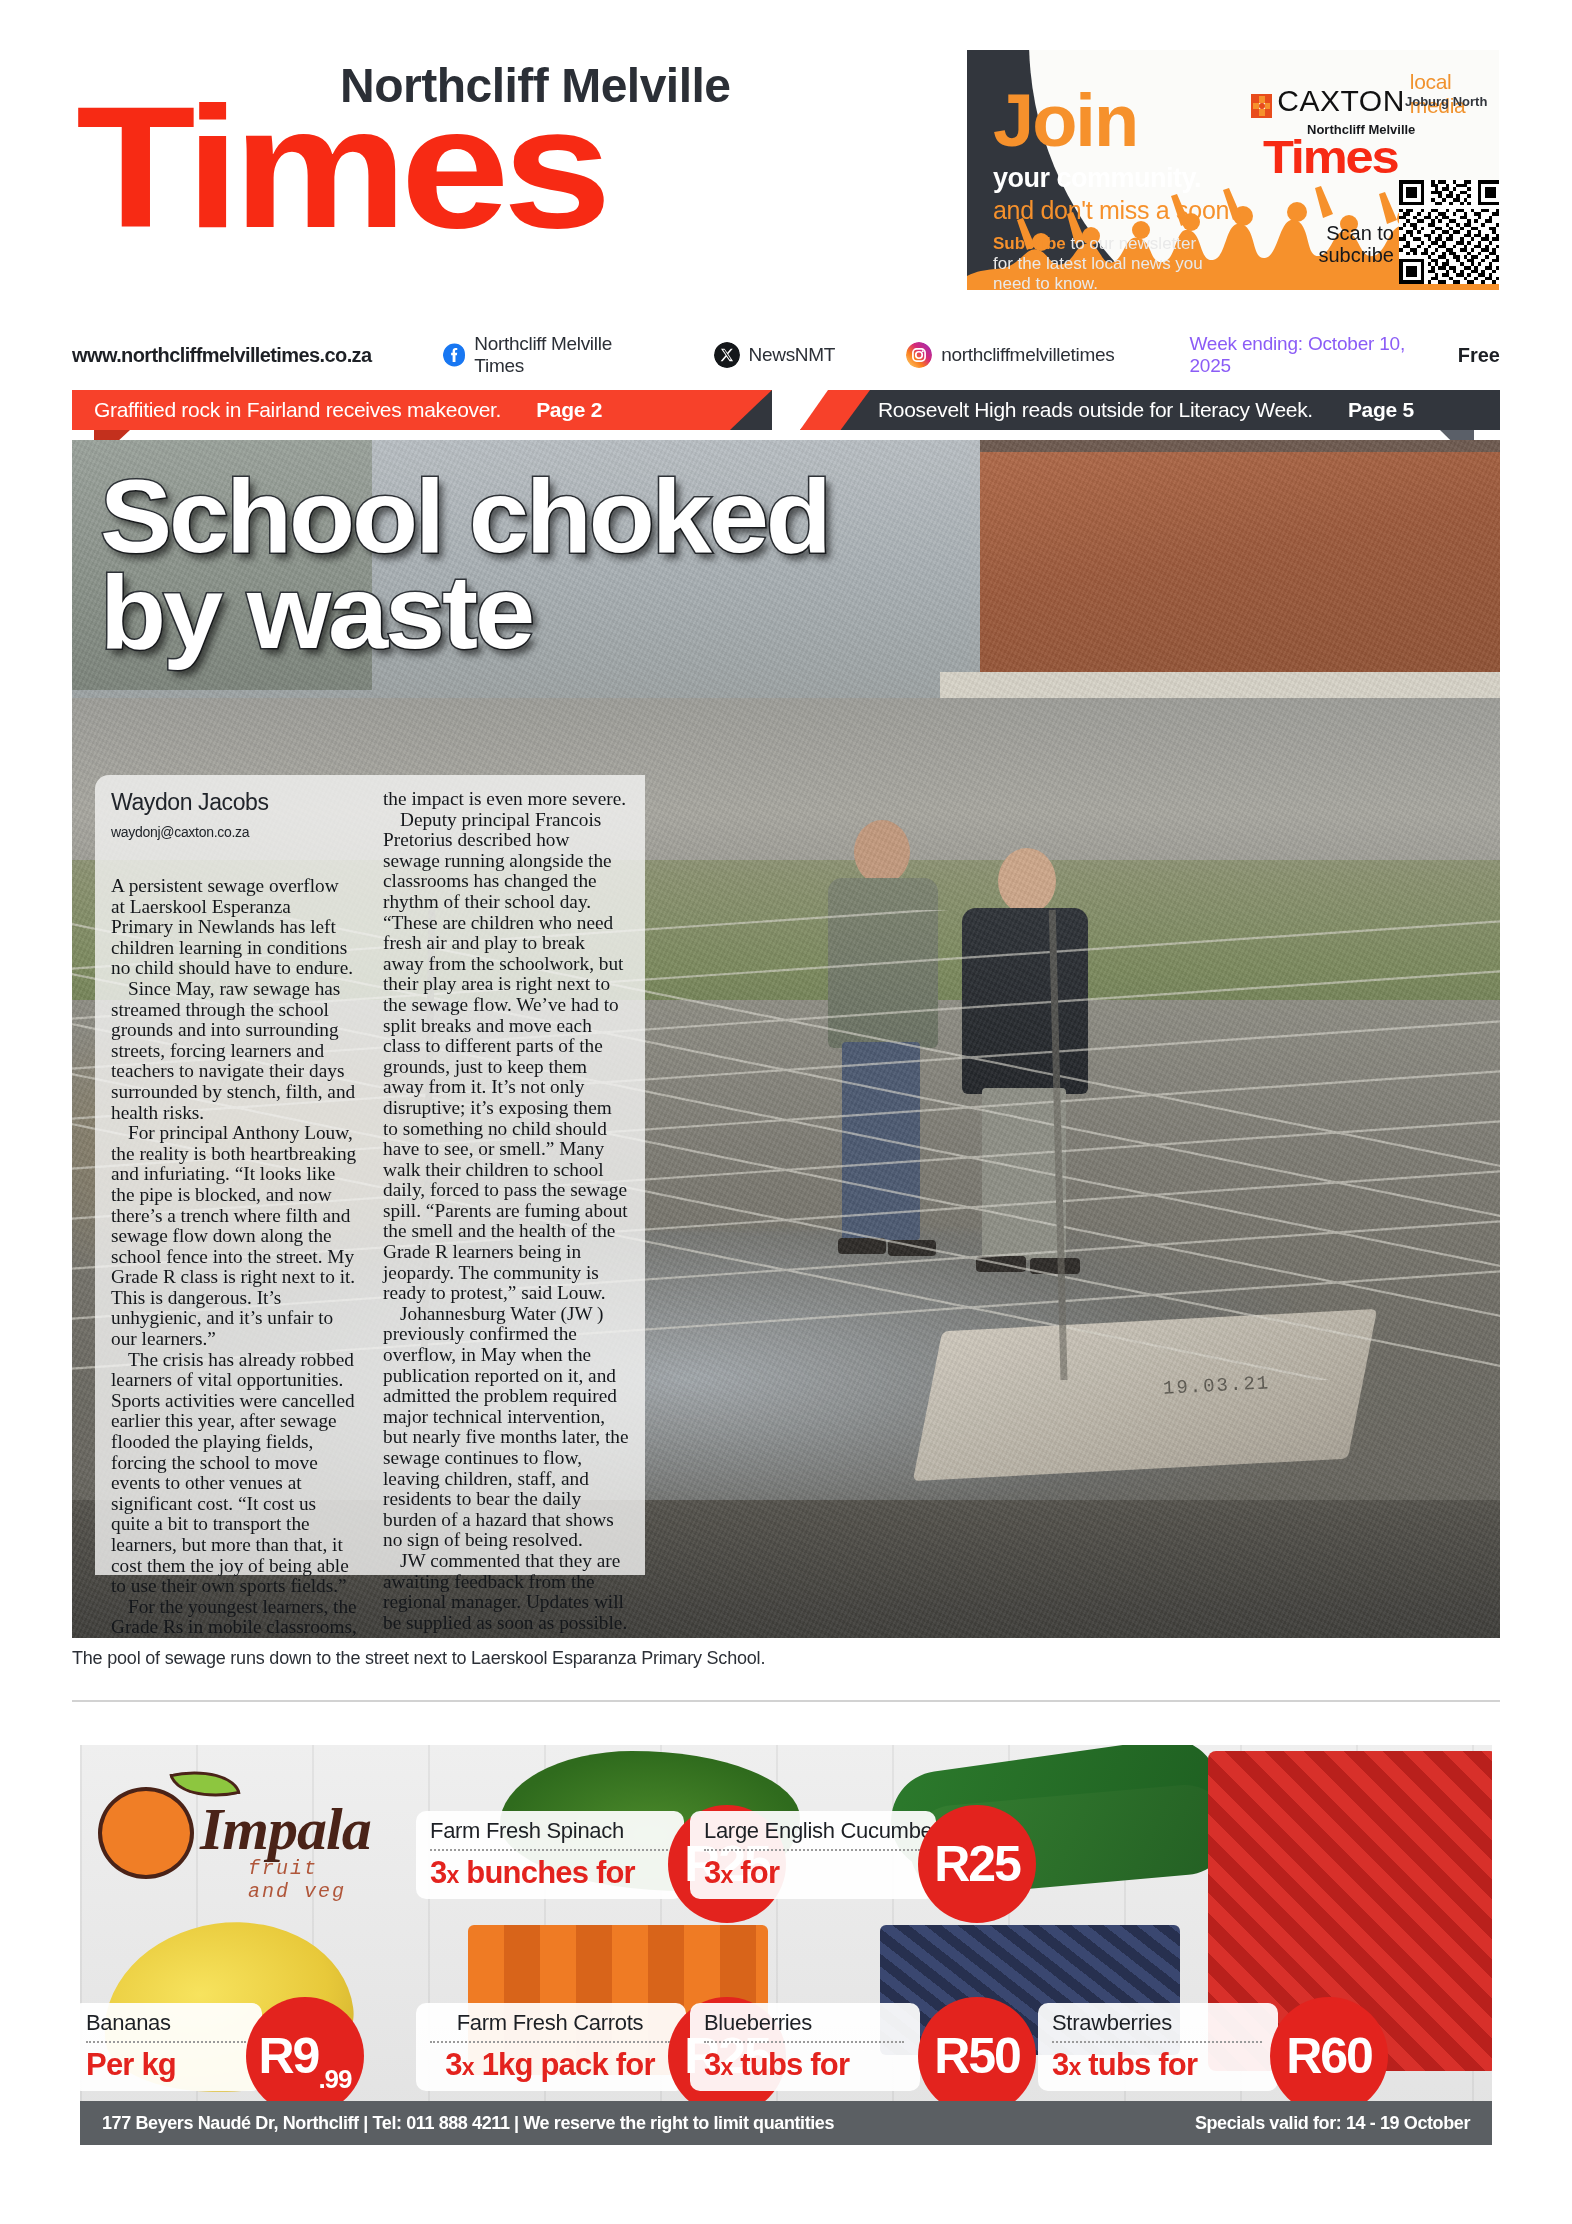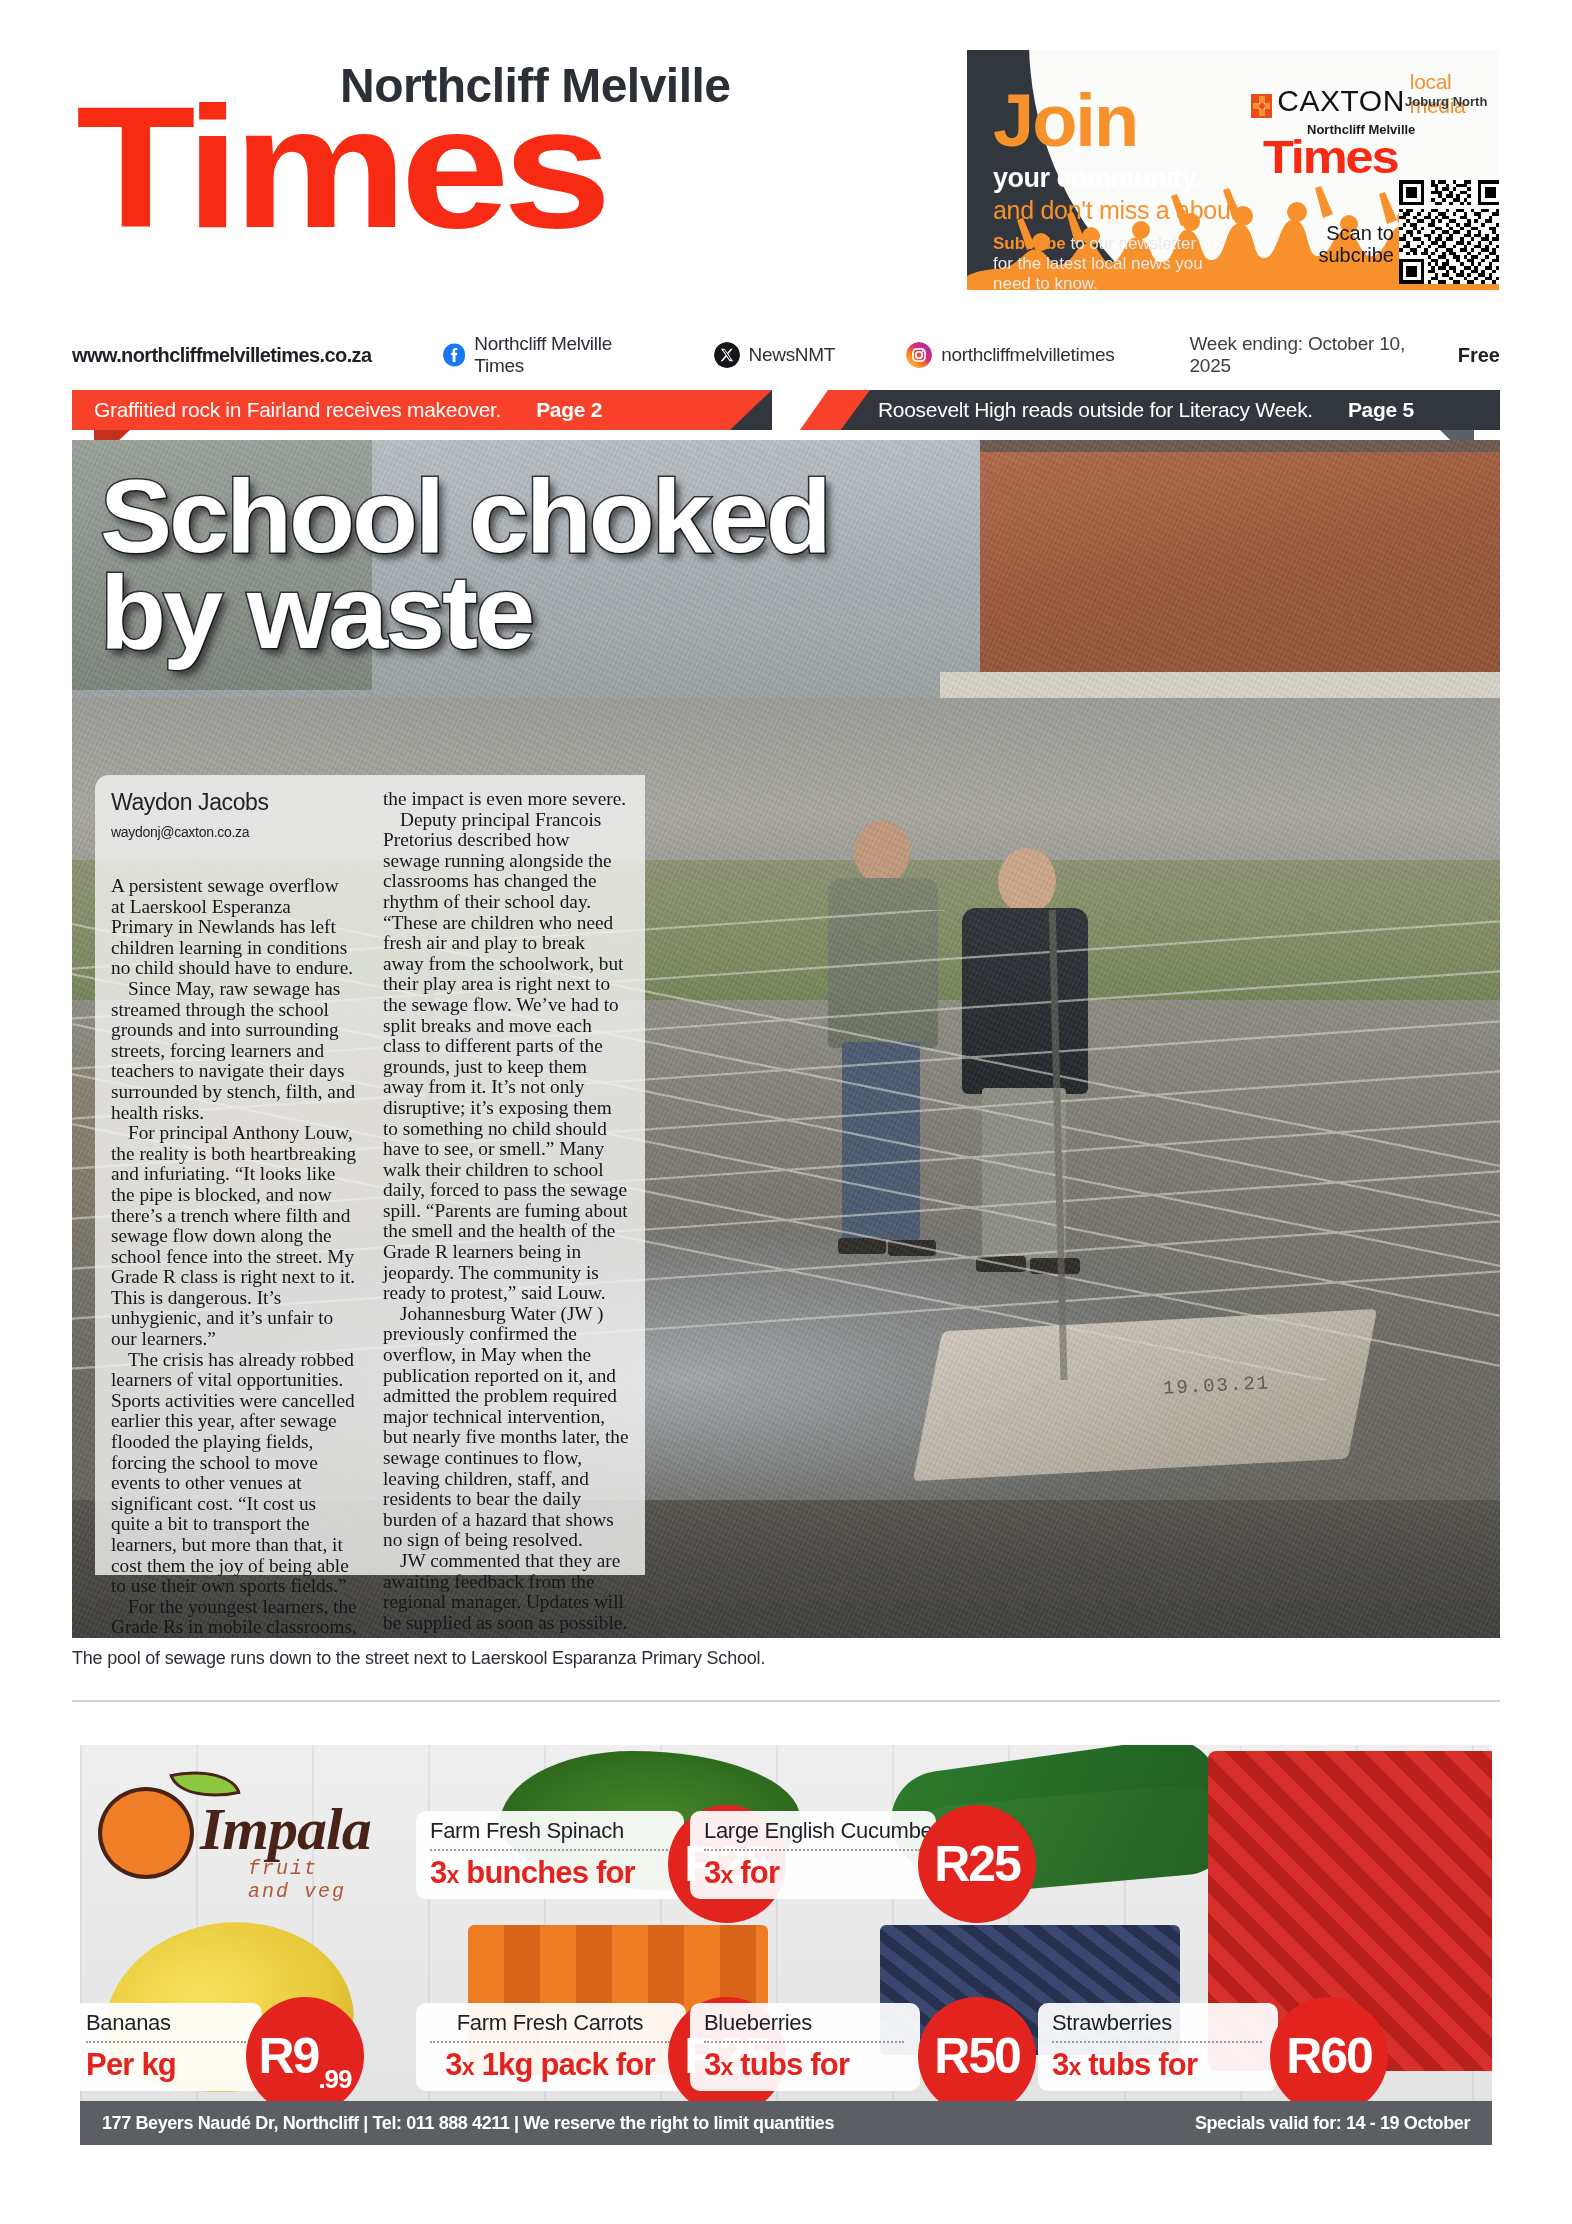--- a/index.html
+++ b/index.html
@@ -89,21 +89,21 @@
 
   
   .socialbar {
     position: absolute; left: 72px; top: 338px; width: 1428px; height: 34px;
     display: flex; align-items: center; gap: 37px;
   }
   .site-url { font-size: 20px; font-weight: 700; color: #1d2025; letter-spacing: -0.6px; }
   .soc { display: flex; align-items: center; gap: 9px; margin-left: 34px; }
   .soc-label { font-size: 19px; color: #2b2f36; letter-spacing: -0.3px; }
   .ic { width: 26px; height: 26px; border-radius: 50%; display: block; }
-  .week-end { margin-left: 38px; font-size: 19px; color: #404040; letter-spacing: -0.2px; }
+  .week-end { margin-left: 38px; font-size: 19px; color: #8b5cf6; letter-spacing: -0.2px; }
   .free { margin-left: auto; font-size: 20px; font-weight: 700; color: #1d2025; }
 
   
   .teasers { position: absolute; left: 72px; top: 390px; width: 1428px; height: 40px; }
   .teaser { position: absolute; top: 0; height: 40px; }
   .t-left { left: 0; width: 700px; }
   .t-left .shape {
     position: absolute; inset: 0; background: #f7412a;
     clip-path: polygon(0 0, 100% 0, 94% 100%, 0 100%);
   }
@@ -368,21 +368,21 @@
       <circle fill="#f6912c" cx="276" cy="36" r="10"></circle>
         <circle fill="#f6912c" cx="330" cy="32" r="10"></circle>
       <circle fill="#f6912c" cx="382" cy="44" r="9"></circle>
         <circle fill="#f6912c" cx="440" cy="38" r="10"></circle>
       <circle fill="#f6912c" cx="494" cy="50" r="9"></circle>
       <path fill="#f6912c" d="M60,70 L50,40 L56,38 L68,66 Z M108,64 L100,34 L106,32 L118,60 Z M214,46 L204,16 L210,14 L222,42 Z M266,40 L256,10 L262,8 L274,36 Z M356,38 L348,8 L354,6 L366,34 Z M420,44 L412,14 L418,12 L430,40 Z M470,52 L462,24 L468,22 L480,48 Z"></path>
     </svg>
 
     <div class="subad-join">Join</div>
     <div class="subad-comm">your community.</div>
-    <div class="subad-beat">and don't miss a about</div>
+    <div class="subad-beat">and don't miss a soon</div>
     <div class="subad-body">
       <b>Subcribe</b><span> to our newsletter for the latest local news you need to know.</span>
     </div>
 
     <div class="caxton">
       <span class="cax-mark">
           <i></i>
           <i></i>
           <i></i>
           <i></i>

